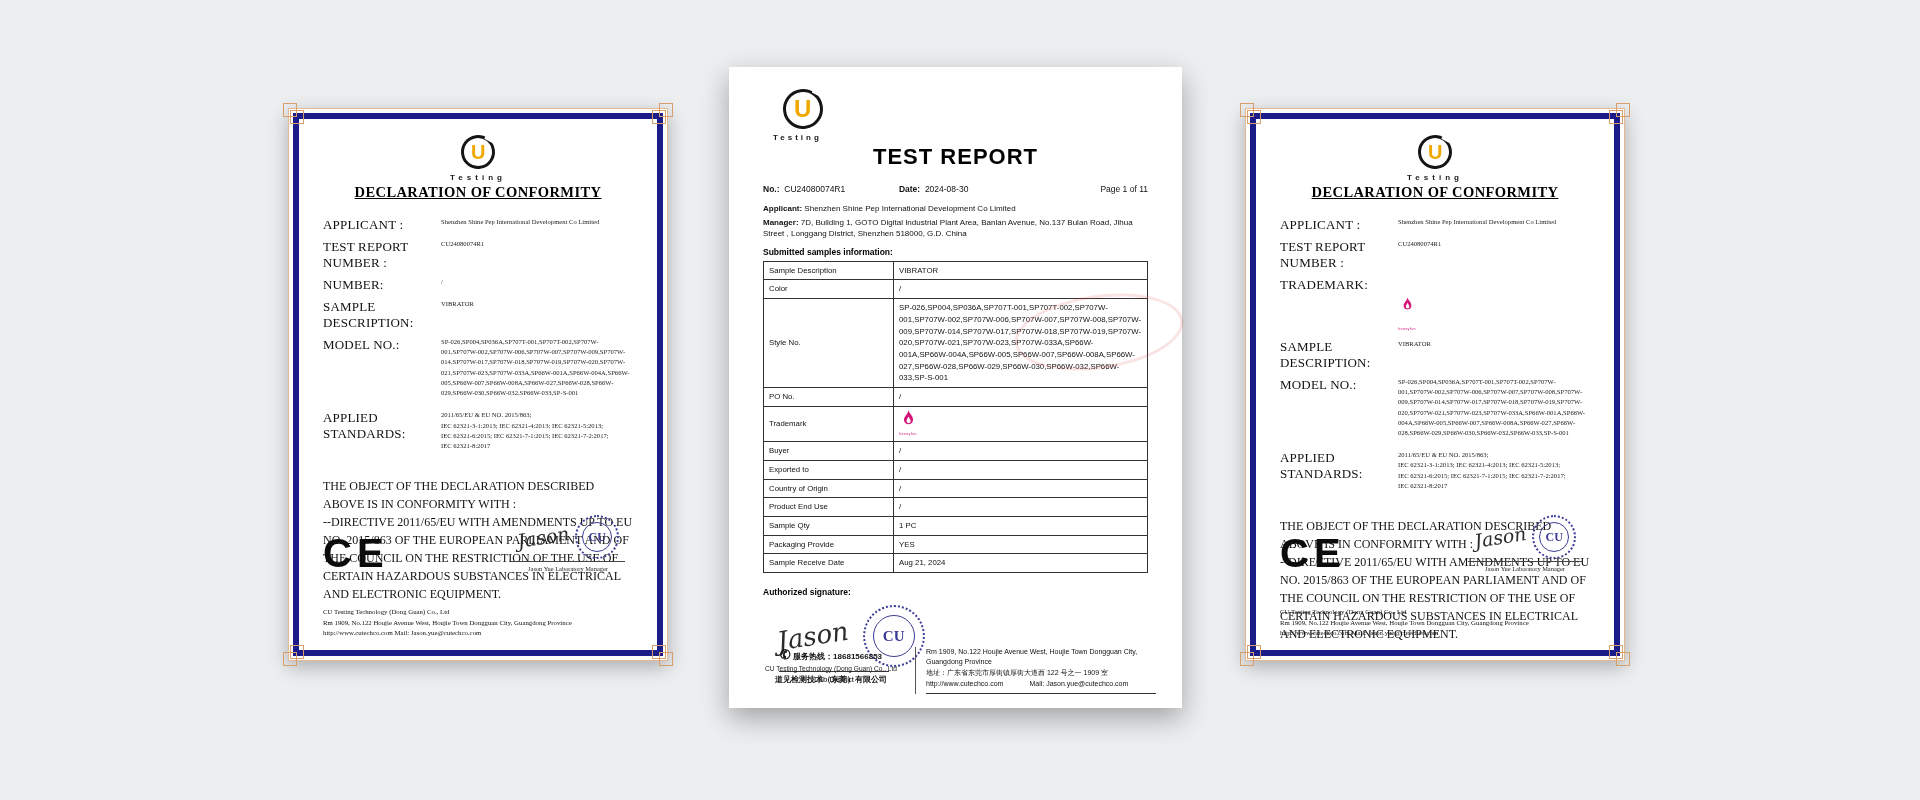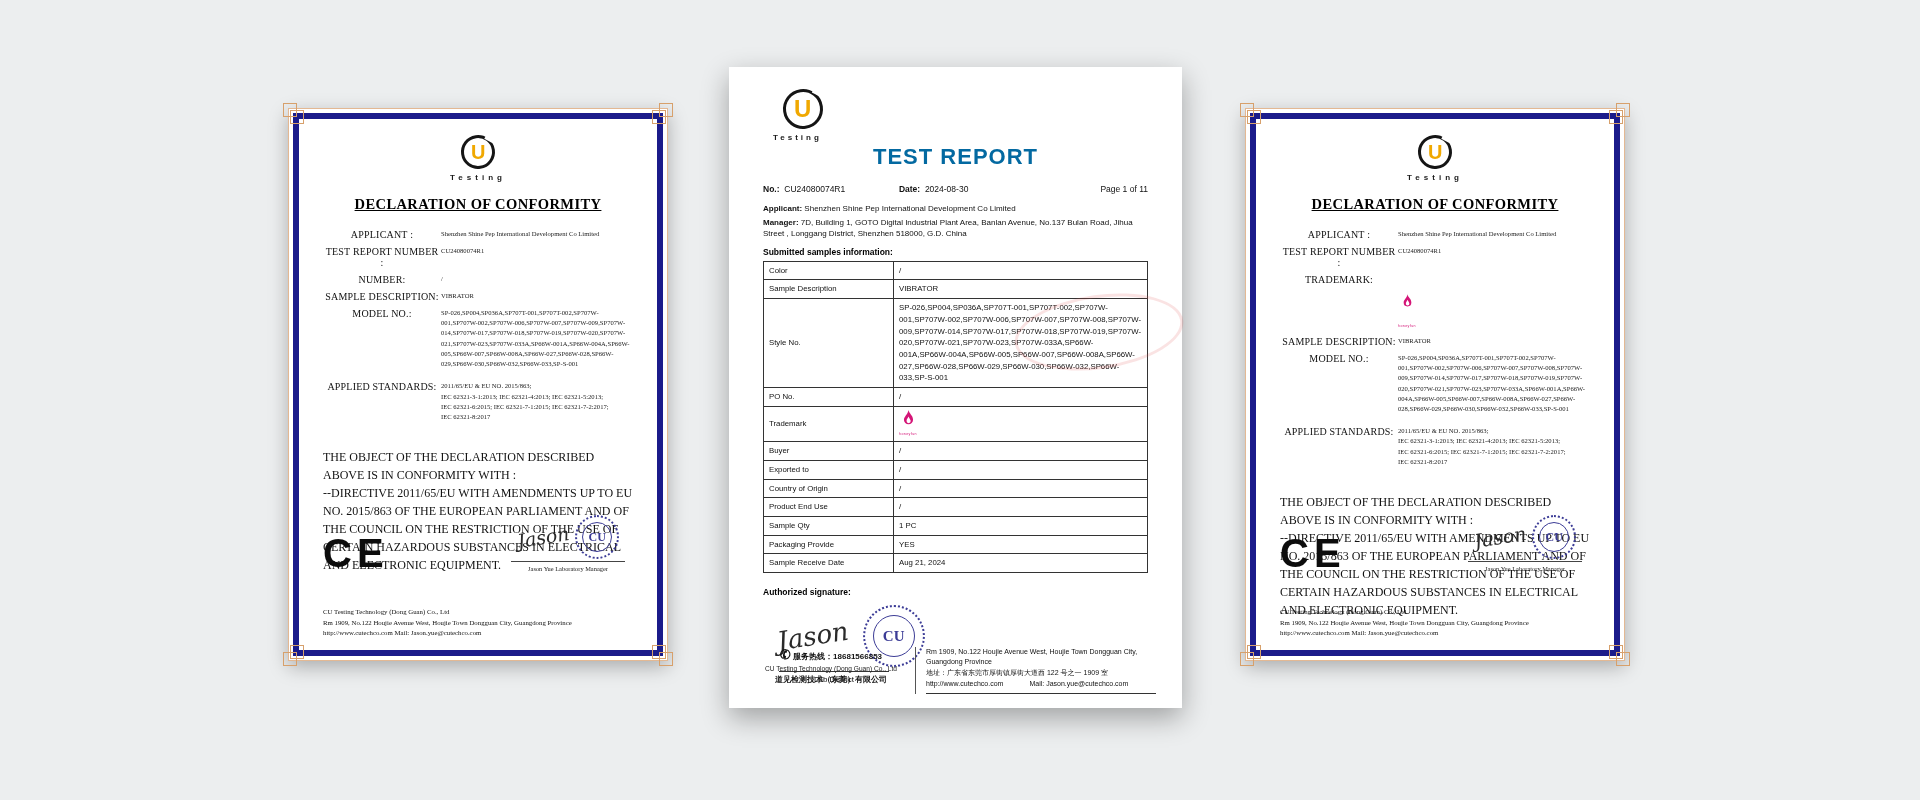--- a/index.html
+++ b/index.html
@@ -47,26 +47,26 @@
     content:""; position:absolute; right:-4px; top:2px;
     width:10px; height:3px; background:#fff; transform:rotate(35deg);
   }
   .logo-u { font-family:"Liberation Sans", sans-serif; font-weight:bold; font-size:24px; color:#f0a800; line-height:1; transform:rotate(8deg); }
   .logo-word { font-family:"Liberation Sans", sans-serif; font-size:8px; font-weight:bold; letter-spacing:4px; color:#1a1a1a; margin-top:4px; }
   .logo-sm .logo-circle { width:34px; height:34px; }
   .logo-sm .logo-u { font-size:20px; }
 
   .cert-title {
     text-align:center; font-weight:bold; font-size:14.5px;
-    letter-spacing:.4px; margin-top:14px;
+    letter-spacing:.4px; margin-top:2px;
     text-decoration:underline;
   }
   .fields { margin-top:16px; }
   .frow { display:flex; margin-bottom:6px; }
-  .flabel { width:118px; flex:0 0 118px; font-size:10px; letter-spacing:.2px; color:#111;text-align:center; }
+  .flabel { width:118px; flex:0 0 118px; font-size:13px; letter-spacing:.2px; color:#111; }
   .fvalue { font-size:6.6px; color:#222; line-height:1.55; white-space:pre-line; }
   .fvalue.model { width:212px; }
   .standards { margin-top:12px; }
   .statement { margin-top:26px; font-size:12px; line-height:1.5; color:#111; white-space:pre-line; }
 
   .ce {
     position:absolute; left:24px; bottom:74px;
     font-family:"Liberation Sans", sans-serif;
     font-weight:700; font-size:40px; letter-spacing:5px; color:#0c0c0c;
   }
@@ -87,21 +87,21 @@
 
   
   .report {
     left:729px; top:67px; width:453px; height:641px;
     padding:18px 34px;
     box-shadow:0 10px 26px rgba(0,0,0,.32);
     font-family:"Liberation Sans", sans-serif;
   }
   .report .logo-wrap { text-align:left; width:60px; margin-left:10px; }
   .report .logo-word { letter-spacing:3px; }
-  .report-title { text-align:center; font-size:22px; font-weight:bold; letter-spacing:1px; color:#0369a1; margin-top:2px; }
+  .report-title { text-align:center; font-size:22px; font-weight:bold; letter-spacing:1px; color:#000000; margin-top:2px; }
   .meta-row { display:flex; margin-top:14px; font-size:8.5px; color:#111; }
   .meta-row .m1 { flex:1.2; } .meta-row .m2 { flex:1.3; } .meta-row .m3 { flex:.9; text-align:right; }
   .apline { font-size:8px; margin-top:9px; line-height:1.45; color:#111; }
   .apline b { font-weight:bold; }
   .submitted { font-size:8.5px; font-weight:bold; margin-top:7px; }
   table.samples { width:100%; border-collapse:collapse; margin-top:4px; }
   table.samples td {
     border:1px solid #333; font-size:7.8px; color:#111;
     padding:3px 5px; vertical-align:middle; line-height:1.5;
   }
@@ -225,26 +225,26 @@
   </div>
   <div class="apline" style="margin-top:2px;">
     <b>Manager:</b>
     <span>7D, Building 1, GOTO Digital Industrial Plant Area, Banlan Avenue, No.137 Bulan Road, Jihua Street , Longgang District, Shenzhen 518000, G.D. China</span>
   </div>
   <div class="submitted">Submitted samples information:</div>
 
   <table class="samples">
     <tbody>
         <tr>
-          <td class="lab">Color</td>
-          <td>/</td>
-        </tr>
-    <tr>
           <td class="lab">Sample Description</td>
           <td>VIBRATOR</td>
+        </tr>
+    <tr>
+          <td class="lab">Color</td>
+          <td>/</td>
         </tr>
     <tr>
       <td class="lab">Style No.</td>
       <td class="style-cell"><span>SP-026,SP004,SP036A,SP707T-001,SP707T-002,SP707W-001,SP707W-002,SP707W-006,SP707W-007,SP707W-008,SP707W-009,SP707W-014,SP707W-017,SP707W-018,SP707W-019,SP707W-020,SP707W-021,SP707W-023,SP707W-033A,SP66W-001A,SP66W-004A,SP66W-005,SP66W-007,SP66W-008A,SP66W-027,SP66W-028,SP66W-029,SP66W-030,SP66W-032,SP66W-033,SP-S-001</span>
         <span class="wm"></span>
       </td>
     </tr>
     <tr>
           <td class="lab">PO No.</td>
           <td>/</td>

